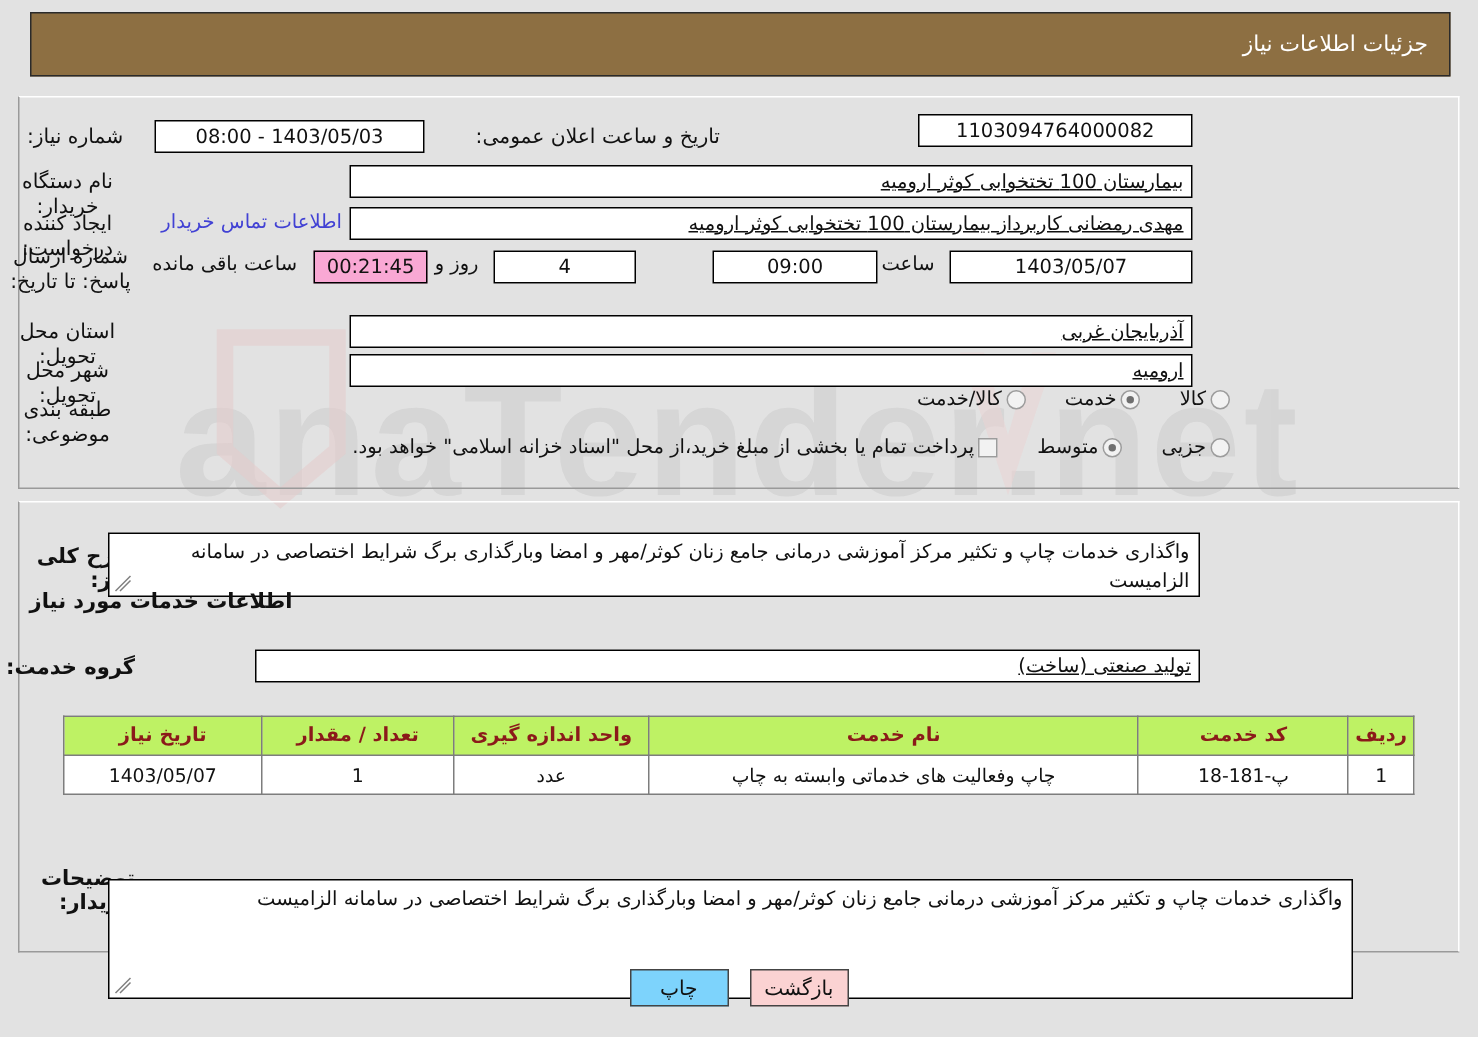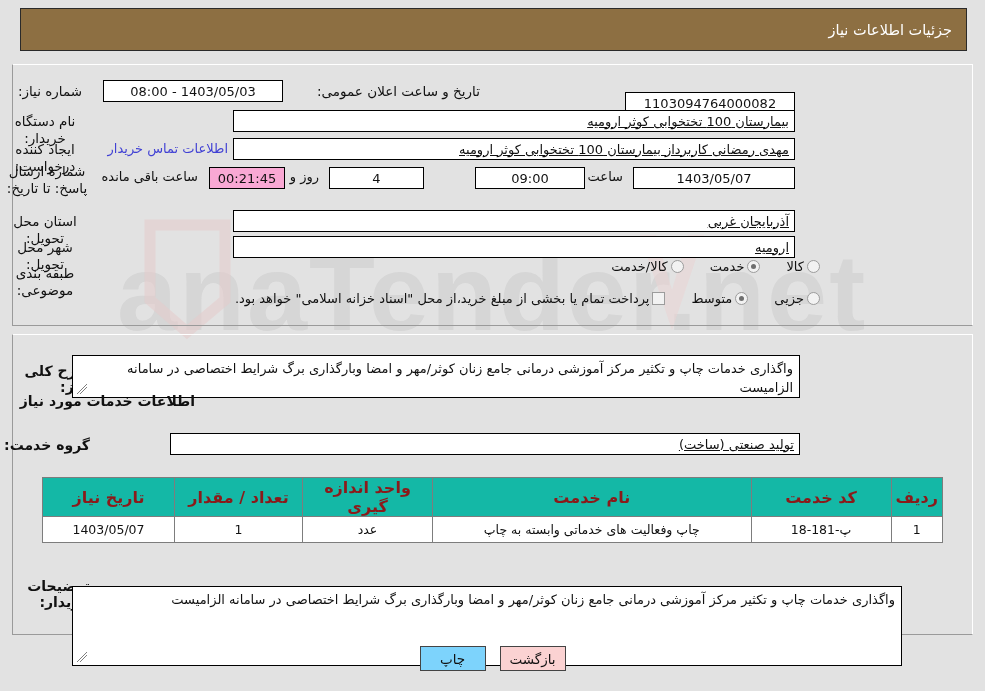--- a/index.html
+++ b/index.html
@@ -168,24 +168,24 @@
   
   .tbl {
     position: absolute;
     left: 42px; top: 477px;
     width: 901px;
     border-collapse: collapse;
     z-index: 4;
     background: #fff;
   }
   .tbl th {
-    background: #14b8a6;
+    background: #bef264;
     border: 1px solid #7d7d7d;
     color: #8b1a1a;
-    font-size: 16px;
+    font-size: 13px;
     font-weight: bold;
     height: 26px;
     padding: 0 4px;
     text-align: center;
   }
   .tbl td {
     background: #ffffff;
     border: 1px solid #7d7d7d;
     color: #111;
     font-size: 12.5px;
@@ -235,21 +235,21 @@
   </svg>
 
   <div class="titlebar">
     <span class="t">جزئیات اطلاعات نیاز</span>
   </div>
 
   <div class="panel panel-a"></div>
   <div class="panel panel-b"></div>
 
   <div class="lbl-r" style="right:895px; top:83px; width:80px;">شماره نیاز:</div>
-  <div class="fld center" style="position:absolute; right:190px; top:92px; width:170px; z-index:4;">1103094764000082</div>
+  <div class="fld center" style="position:absolute; right:190px; top:76px; width:183px; z-index:4;">1103094764000082</div>
 
   <div class="lbl-r" style="right:505px; top:83px;">تاریخ و ساعت اعلان عمومی:</div>
   <div class="fld center" style="position:absolute; right:702px; top:80px; width:180px; z-index:4;">1403/05/03 - 08:00</div>
 
   <div class="lbl-r" style="right:895px; top:113px;">نام دستگاه خریدار:</div>
   <div class="fld right" style="position:absolute; right:190px; top:110px; width:562px; z-index:4;">بیمارستان 100 تختخوابی کوثر ارومیه</div>
 
   <div class="lbl-r" style="right:895px; top:141px;">ایجاد کننده درخواست:</div>
   <div class="fld right" style="position:absolute; right:190px; top:138px; width:562px; z-index:4;">مهدی رمضانی کاربرداز بیمارستان 100 تختخوابی کوثر ارومیه</div>
   <div class="link" style="position:absolute; right:757px; top:141px; z-index:4;text-align:center;">اطلاعات تماس خریدار</div>

